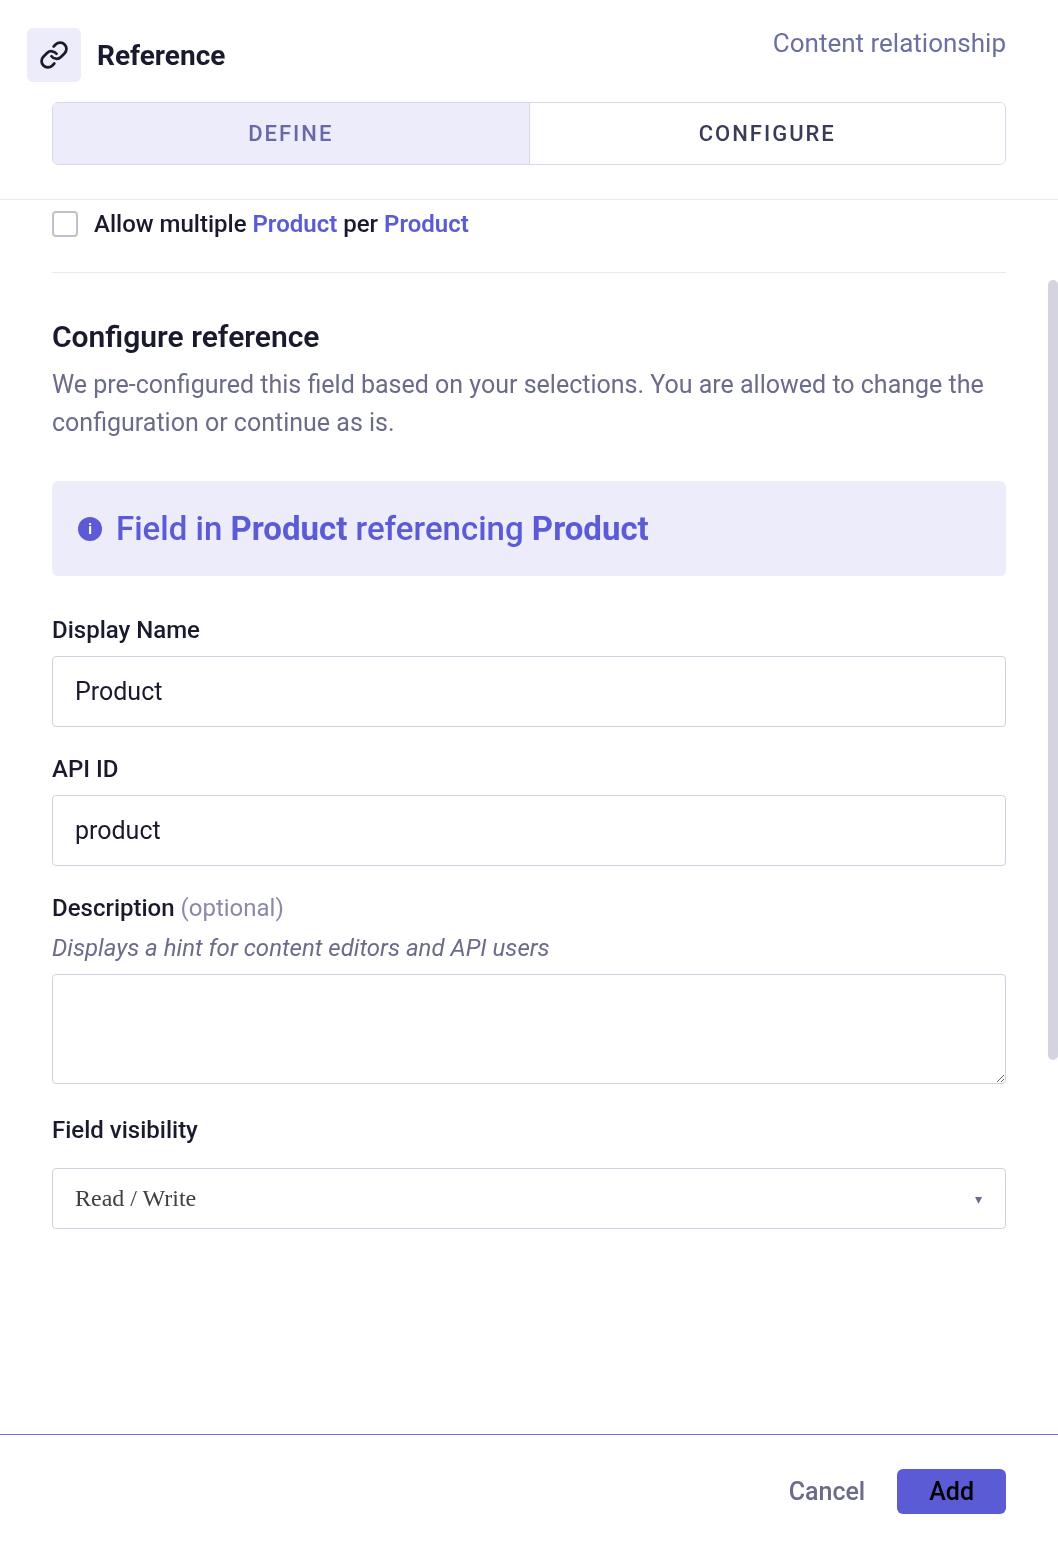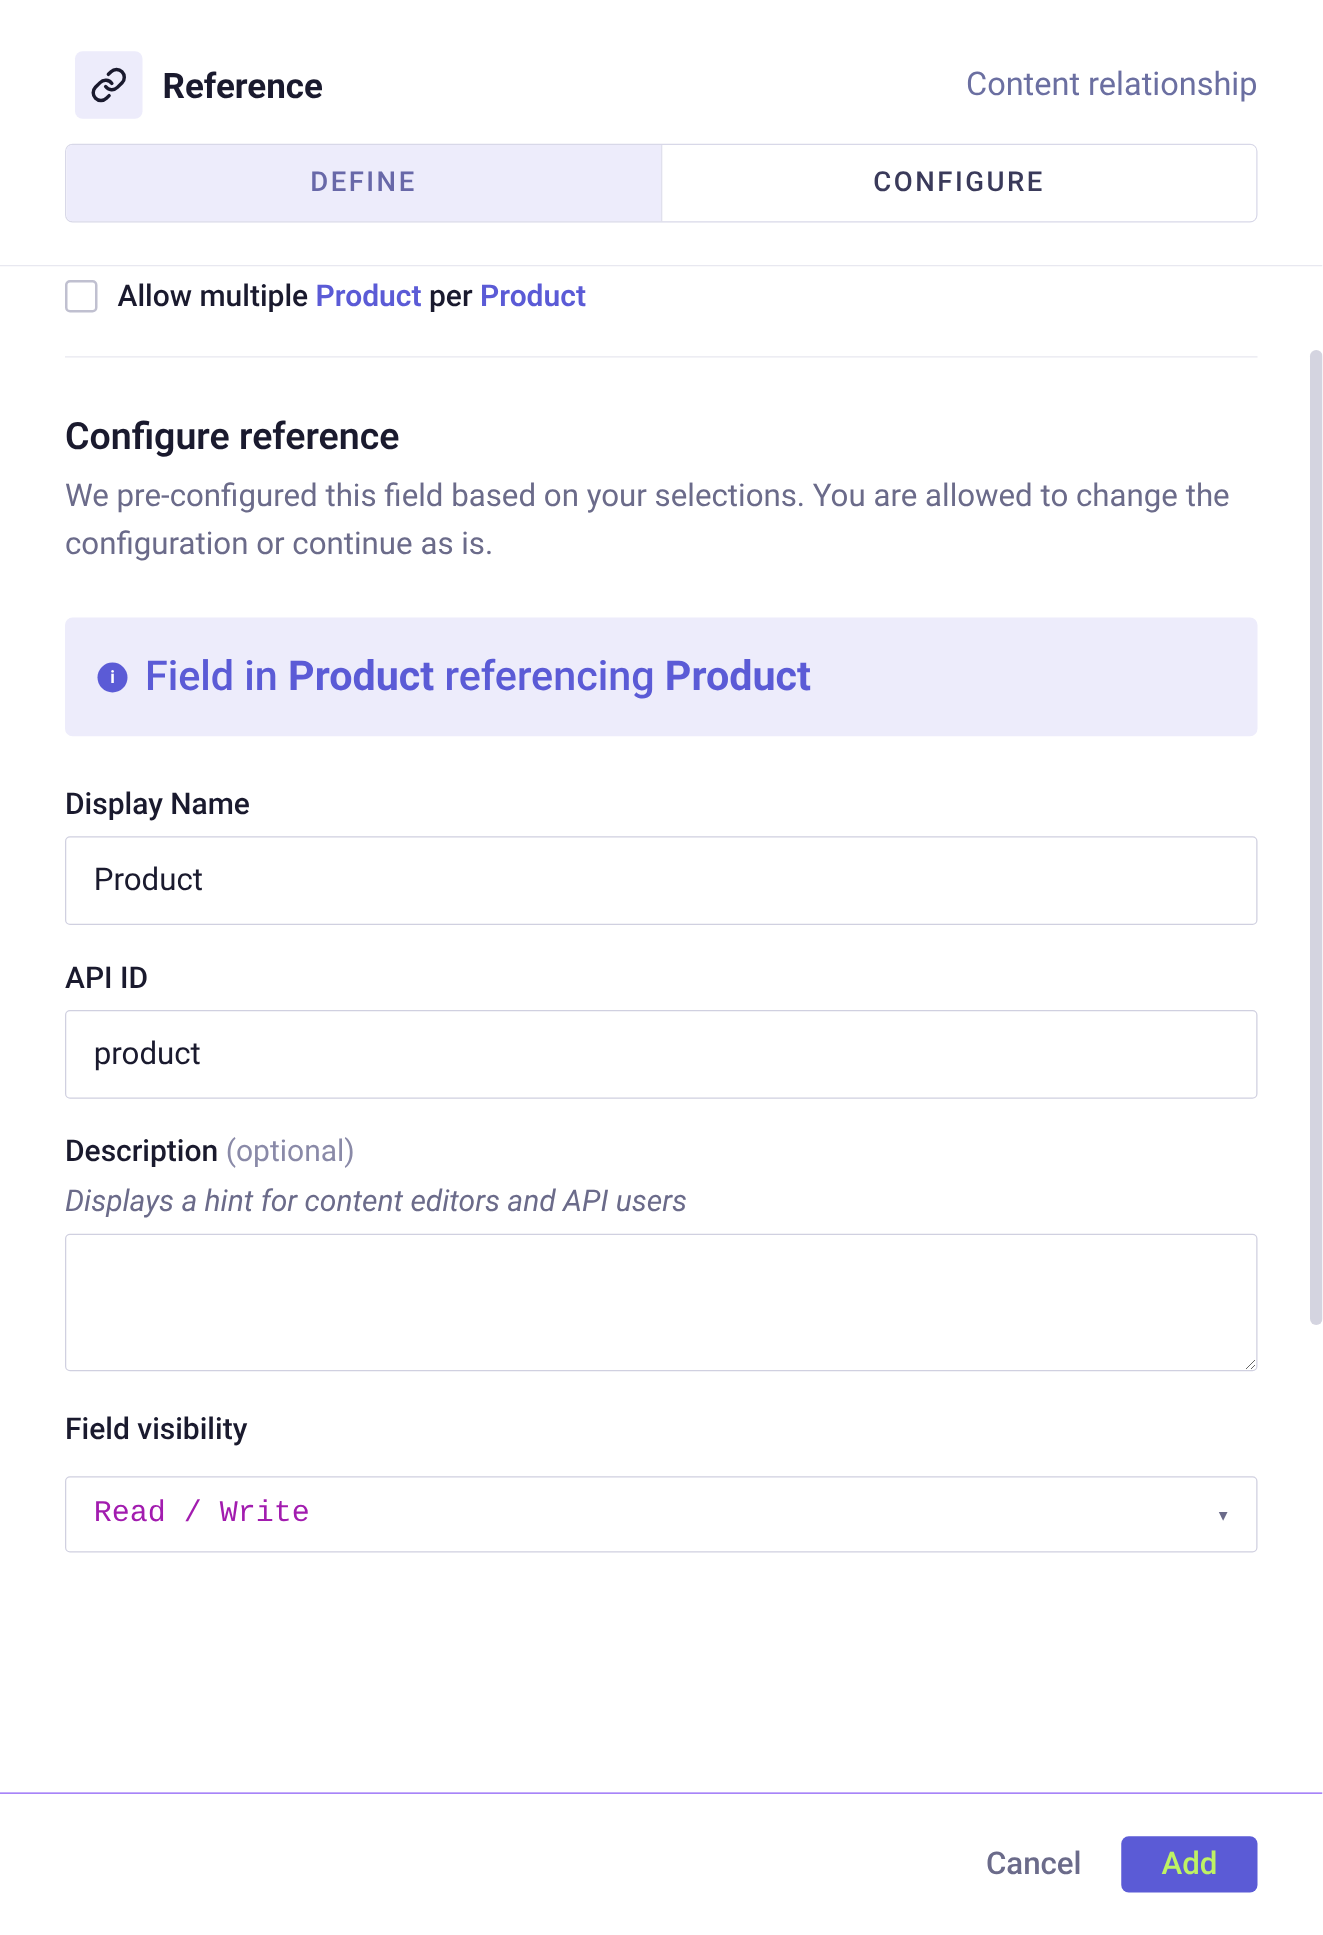--- a/index.html
+++ b/index.html
@@ -10,24 +10,23 @@
     body {
       font-family: -apple-system, BlinkMacSystemFont, "Segoe UI", Roboto, Helvetica, Arial, sans-serif;
       background: #fff;
       color: #1a1a2e;
       width: 1058px;
       height: 1548px;
       position: relative;
     }
     .header {
       display: flex;
-      align-items: center;
+      align-items: flex-start;
       justify-content: space-between;
-      padding: 28px 52px 20px 60px;
-      margin-top: 13px;
+      padding: 28px 52px 20px 27px;
     }
     .header-left {
       display: flex;
       align-items: center;
       gap: 16px;
     }
     .link-icon-box {
       width: 54px;
       height: 54px;
       background: #edecfb;
@@ -196,22 +195,22 @@
       position: relative;
       width: 100%;
     }
     .select {
       width: 100%;
       padding: 16px 22px;
       font-size: 24px;
       border: 1px solid #d0d0e0;
       border-radius: 4px;
       background: #fff;
-      color: #a21caf;
-      font-family: Liberation Mono, monospace;
+      color: #404040;
+      font-family: Liberation Serif, serif;
       appearance: none;
       cursor: pointer;
       margin-top: 24px;
     }
     .select-caret {
       position: absolute;
       right: 24px;
       top: 50%;
       transform: translateY(-50%);
       pointer-events: none;
@@ -236,21 +235,21 @@
       color: #6b6b8a;
       background: none;
       border: none;
       cursor: pointer;
       font-weight: 500;
       font-family: inherit;
       padding: 14px 4px;
     }
     .btn-add {
       font-size: 25px;
-      color: #bef264;
+      color: #000000;
       background: #5b5bd6;
       border: none;
       border-radius: 6px;
       padding: 8px 32px;
       cursor: pointer;
       font-weight: 500;
       font-family: inherit;
     }
     .scrollbar-thumb {
       position: absolute;

